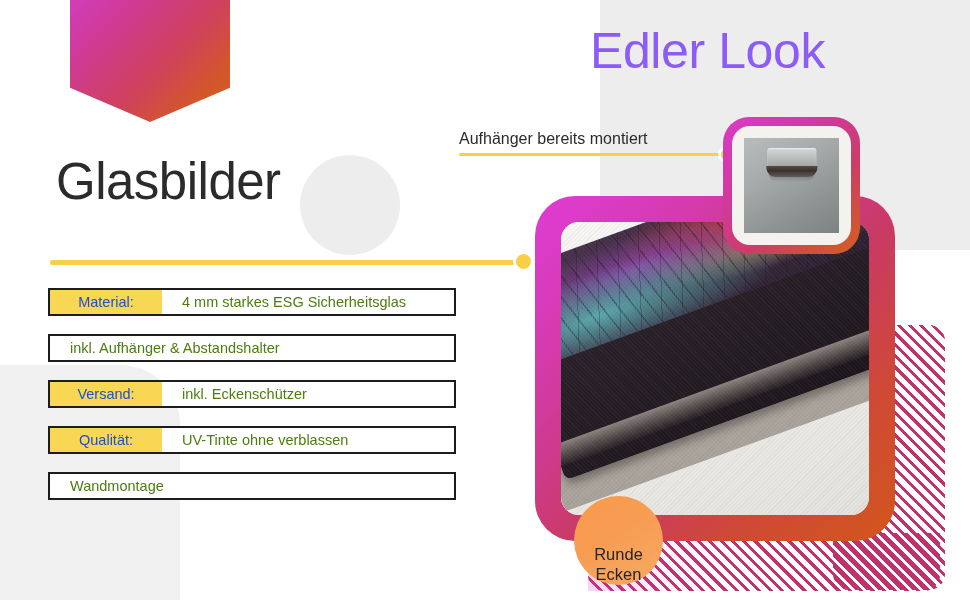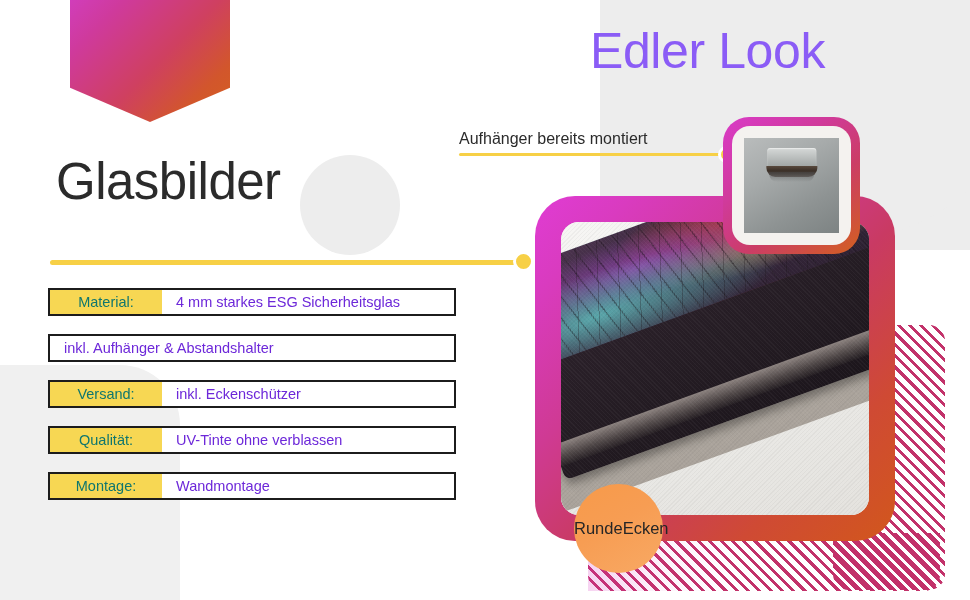--- a/index.html
+++ b/index.html
@@ -77,27 +77,27 @@
     display:flex; align-items:stretch;
     border:2px solid #1c1c1c;
     background:#ffffff;
     height:28px;
     margin-bottom:18px;
   }
   .spec-label {
     width:112px; flex:0 0 112px;
     background:#f7d753;
     display:flex; align-items:center; justify-content:center;
-    font-size:14.5px; color:#0f766e;
+    font-size:14.5px; color:#1d4ed8;
   }
   .spec-value {
     flex:1;
     display:flex; align-items:center;
-    padding-left:14px;
-    font-size:14.5px; color:#6d28d9;
+    padding-left:20px;
+    font-size:14.5px; color:#4d7c0f;
   }
 
   
   .callout-text {
     position:absolute; left:459px; top:130px;
     font-size:16px; color:#2b2b2b;
   }
   .connector-top {
     position:absolute; left:459px; top:153px;
     width:270px; height:3px;
@@ -256,26 +256,26 @@
   .hanger-shade {
     position:absolute; left:50%; top:36%;
     transform:translateX(-50%);
     width:48%; height:10%;
     background:linear-gradient(180deg, rgba(70,70,70,0.55), rgba(140,144,144,0));
     border-radius:0 0 8px 8px;
   }
 
   
   .badge {
-    position:absolute; left:574px; top:484px;
+    position:absolute; left:574px; top:496px;
     width:89px; height:89px;
     border-radius:50%;
     background:linear-gradient(150deg,#f79a4a 0%,#f79d53 45%,#f8a964 100%);
-    display:flex; 
-    align-items:center; justify-content:space-between;
+    display:flex; flex-direction:column;
+    align-items:center; justify-content:flex-end;
     line-height:1.25;
   }
   .badge span { font-size:16.5px; color:#262626; }
 </style>
 </head>
 <body>
 
 <div id="stage">
 
   <div class="blob-tr"></div>
@@ -301,21 +301,20 @@
     </div>
     <div class="spec-row">
       <div class="spec-label">Versand:</div>
       <div class="spec-value">inkl. Eckenschützer</div>
     </div>
     <div class="spec-row">
       <div class="spec-label">Qualität:</div>
       <div class="spec-value">UV-Tinte ohne verblassen</div>
     </div>
     <div class="spec-row">
-      <div class="spec-label">Montage:</div>
       <div class="spec-value">Wandmontage</div>
     </div>
   </div>
 
   <div class="stripes"></div>
   <div class="stripes-lower"></div>
   <div class="stripes-tint"></div>
 
   <div class="photo-frame">
     <div class="photo-inner">

